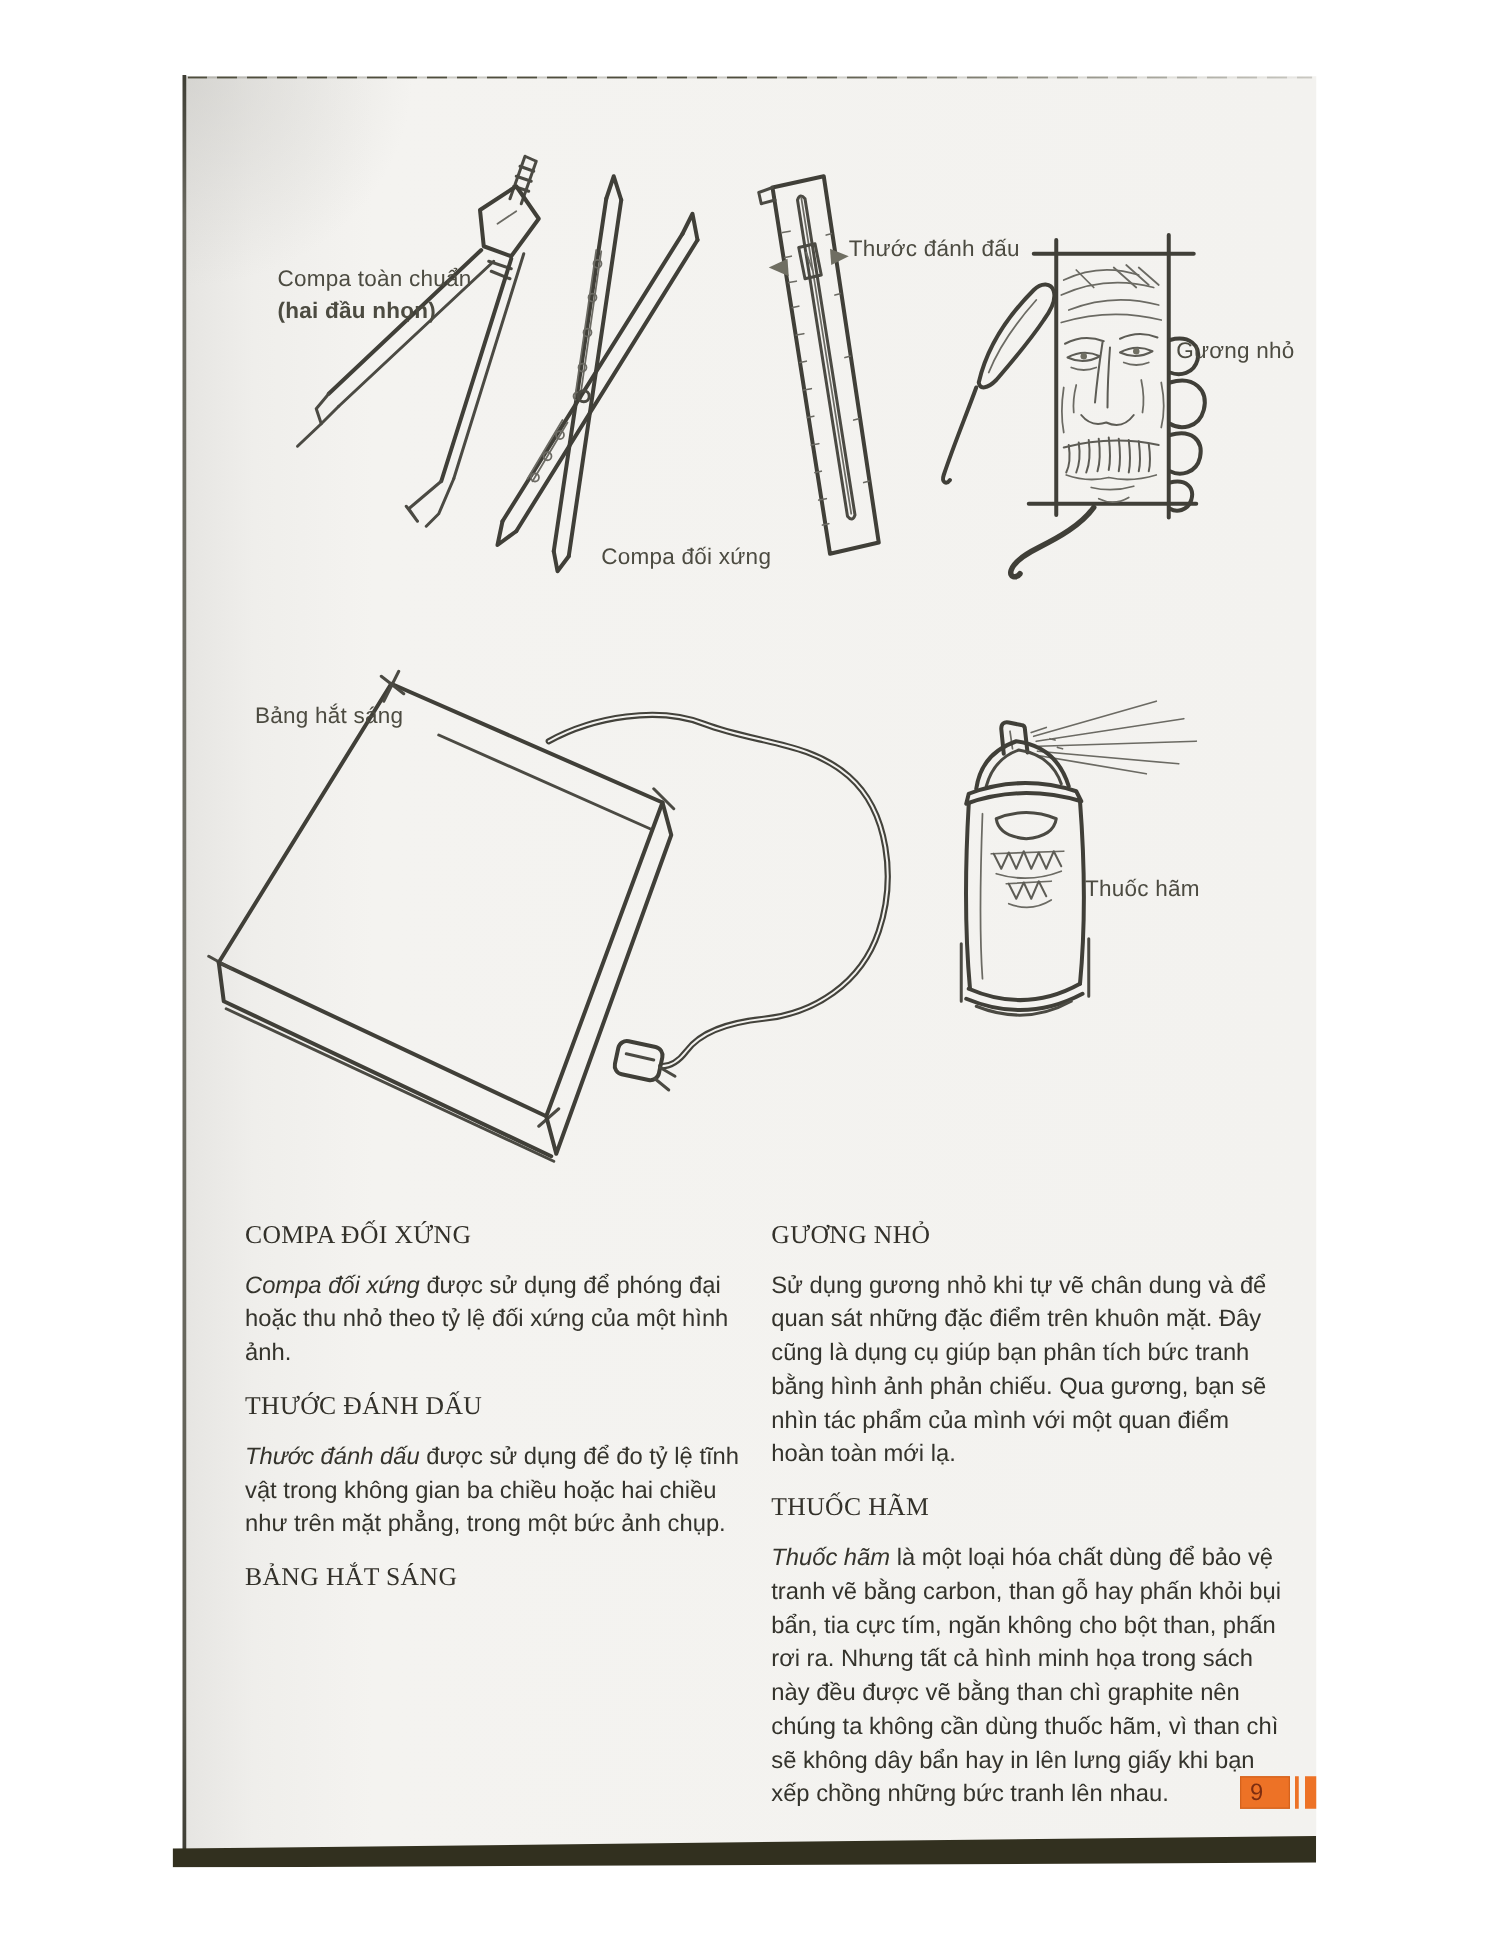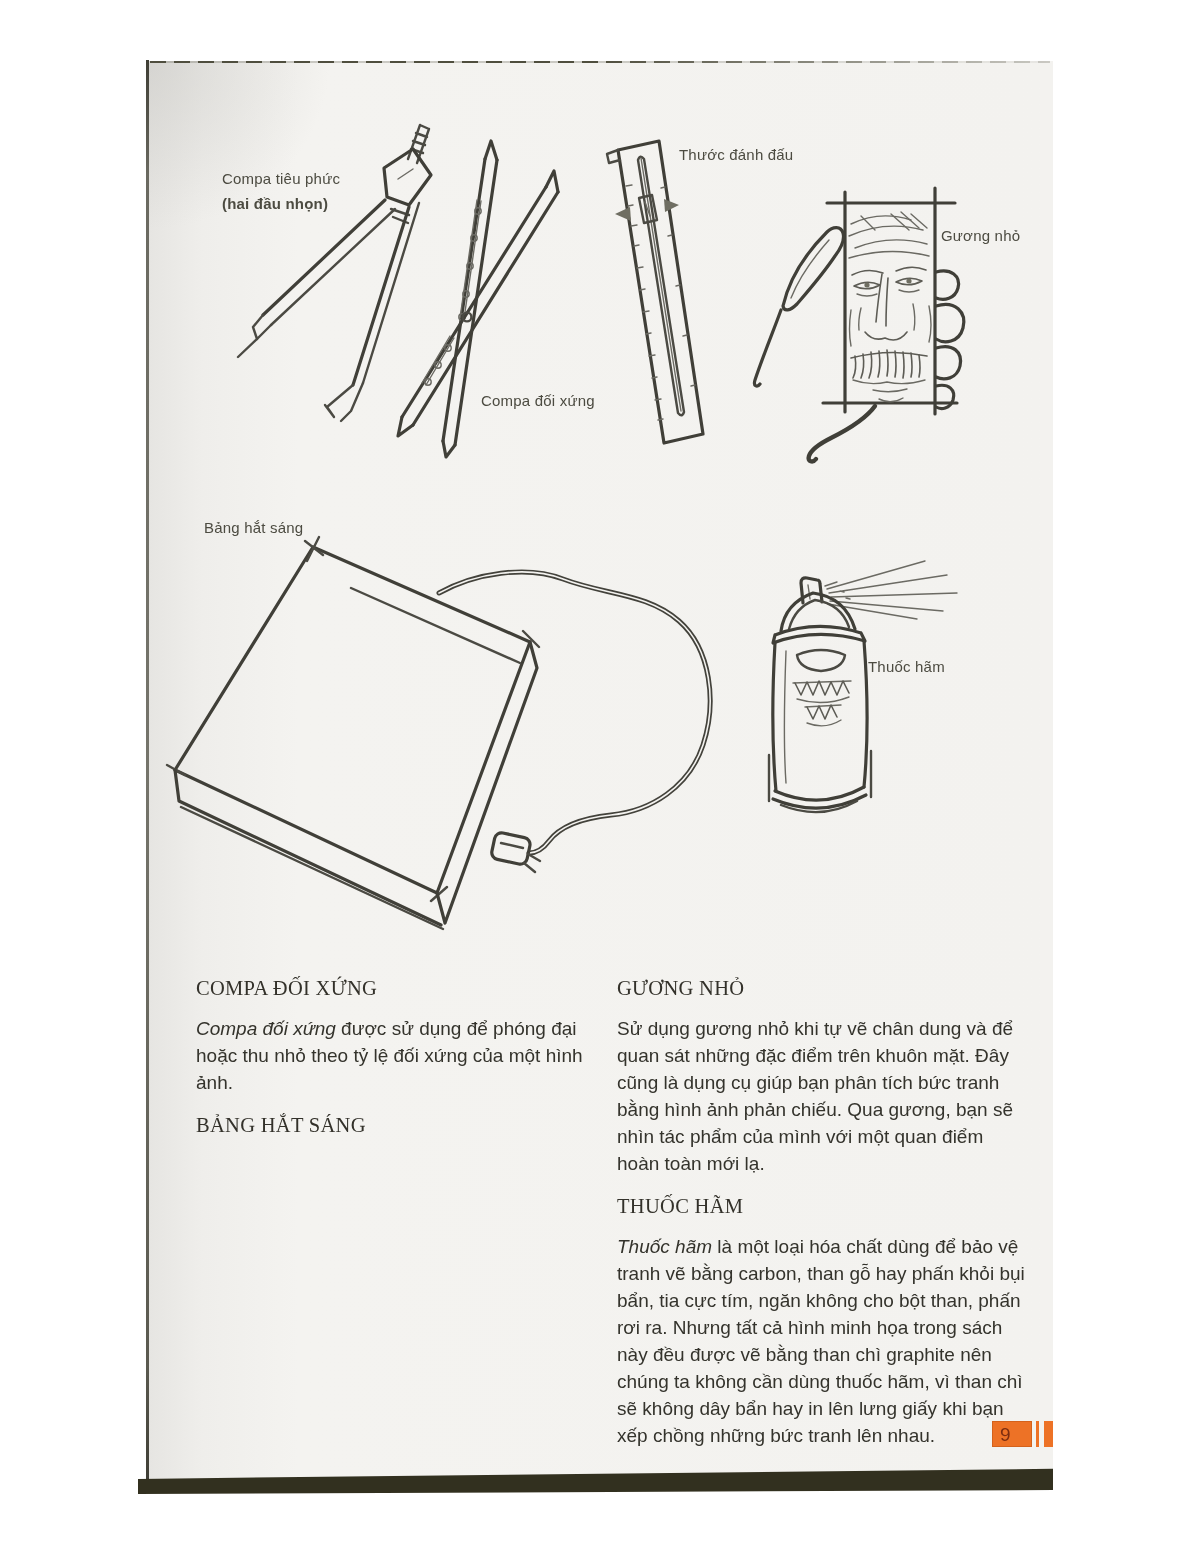--- a/index.html
+++ b/index.html
@@ -12,21 +12,21 @@
           linear-gradient(90deg,#e6e5e2 0px,#efeeeb 55px,#f4f3f0 150px,#f3f2ef 100%);}
   .spine-line{position:absolute;left:146px;top:60px;width:3px;height:1420px;
         background:linear-gradient(180deg,#3f3e35,#6a6960 8%,#75746b 50%,#5a594f 92%,#3f3e35);}
   .top-edge{position:absolute;left:150px;top:61px;width:900px;height:2px;
         background:repeating-linear-gradient(90deg,#4f4e3e 0 16px, rgba(79,78,62,.25) 16px 24px);
         -webkit-mask-image:linear-gradient(90deg,#000 0%,#000 50%,rgba(0,0,0,.25) 100%);
         mask-image:linear-gradient(90deg,#000 0%,#000 50%,rgba(0,0,0,.25) 100%);}
   .bottom-band{position:absolute;left:138px;top:1466px;width:915px;height:28px;background:#32301f;
         clip-path:polygon(0 46%,100% 10%,100% 86%,0 100%);}
   
-  .ill-label{position:absolute;font-size:15px;line-height:20px;color:#4c4b41;letter-spacing:.2px;}
+  .ill-label{position:absolute;font-size:18px;line-height:20px;color:#4c4b41;letter-spacing:.2px;margin-top:44px;}
   
   svg.sketch{position:absolute;overflow:visible;}
   .stroke{fill:none;stroke:#4b4a43;stroke-width:2.4;stroke-linecap:round;stroke-linejoin:round;}
   .stroke-bold{fill:none;stroke:#403f38;stroke-width:3.2;stroke-linecap:round;stroke-linejoin:round;}
   .stroke-thin{fill:none;stroke:#6b6a63;stroke-width:1.4;stroke-linecap:round;stroke-linejoin:round;}
   .stroke-face{fill:none;stroke:#5d5c55;stroke-width:1.6;stroke-linecap:round;stroke-linejoin:round;}
   .fill-dark{fill:#6f6e62;stroke:none;}
   
   .col{position:absolute;}
   .col-left{left:196px;top:976px;width:405px;}
@@ -171,34 +171,38 @@
 
     <path class="stroke" d="M52,100 Q76,90 100,100 Q98,114 76,116 Q54,114 52,100"></path>
     <path class="stroke-thin" d="M48,128 L106,126"></path>
     <path class="stroke-face" d="M50,128 L56,140 L62,127 L68,140 L74,126 L80,140 L86,127 L92,140 L98,126 L104,138"></path>
     <path class="stroke-thin" d="M52,144 Q78,152 104,142"></path>
     <path class="stroke-thin" d="M60,152 L96,150"></path>
     <path class="stroke-face" d="M62,152 L68,164 L74,151 L80,164 L86,150 L92,162"></path>
     <path class="stroke-thin" d="M62,168 Q80,175 96,165"></path>
   </svg>
 
-  <div class="ill-label" style="left:222px;top:169px;">Compa tiêu phức</div>
+  <div class="ill-label" style="left:222px;top:169px;">Compa toàn chuẩn</div>
   <div class="ill-label" style="left:222px;top:194px;font-weight:bold;">(hai đầu nhọn)</div>
   <div class="ill-label" style="left:481px;top:391px;">Compa đối xứng</div>
   <div class="ill-label" style="left:679px;top:145px;">Thước đánh đấu</div>
   <div class="ill-label" style="left:941px;top:226px;">Gương nhỏ</div>
   <div class="ill-label" style="left:204px;top:518px;">Bảng hắt sáng</div>
   <div class="ill-label" style="left:868px;top:657px;">Thuốc hãm</div>
 
   <div class="col col-left">
     <div class="sec">
       <h3>COMPA ĐỐI XỨNG</h3>
       <p><span class="lead">Compa đối xứng</span><span> được sử dụng để phóng đại hoặc thu nhỏ theo tỷ lệ đối xứng của một hình ảnh.</span></p>
     </div>
     <div class="sec">
+      <h3>THƯỚC ĐÁNH DẤU</h3>
+      <p><span class="lead">Thước đánh dấu</span><span> được sử dụng để đo tỷ lệ tĩnh vật trong không gian ba chiều hoặc hai chiều như trên mặt phẳng, trong một bức ảnh chụp.</span></p>
+    </div>
+    <div class="sec">
       <h3>BẢNG HẮT SÁNG</h3>
     </div>
   </div>
 
   <div class="col col-right">
     <div class="sec">
       <h3>GƯƠNG NHỎ</h3>
       <p><span class="lead"></span><span>Sử dụng gương nhỏ khi tự vẽ chân dung và để quan sát những đặc điểm trên khuôn mặt. Đây cũng là dụng cụ giúp bạn phân tích bức tranh bằng hình ảnh phản chiếu. Qua gương, bạn sẽ nhìn tác phẩm của mình với một quan điểm hoàn toàn mới lạ.</span></p>
     </div>
     <div class="sec">

